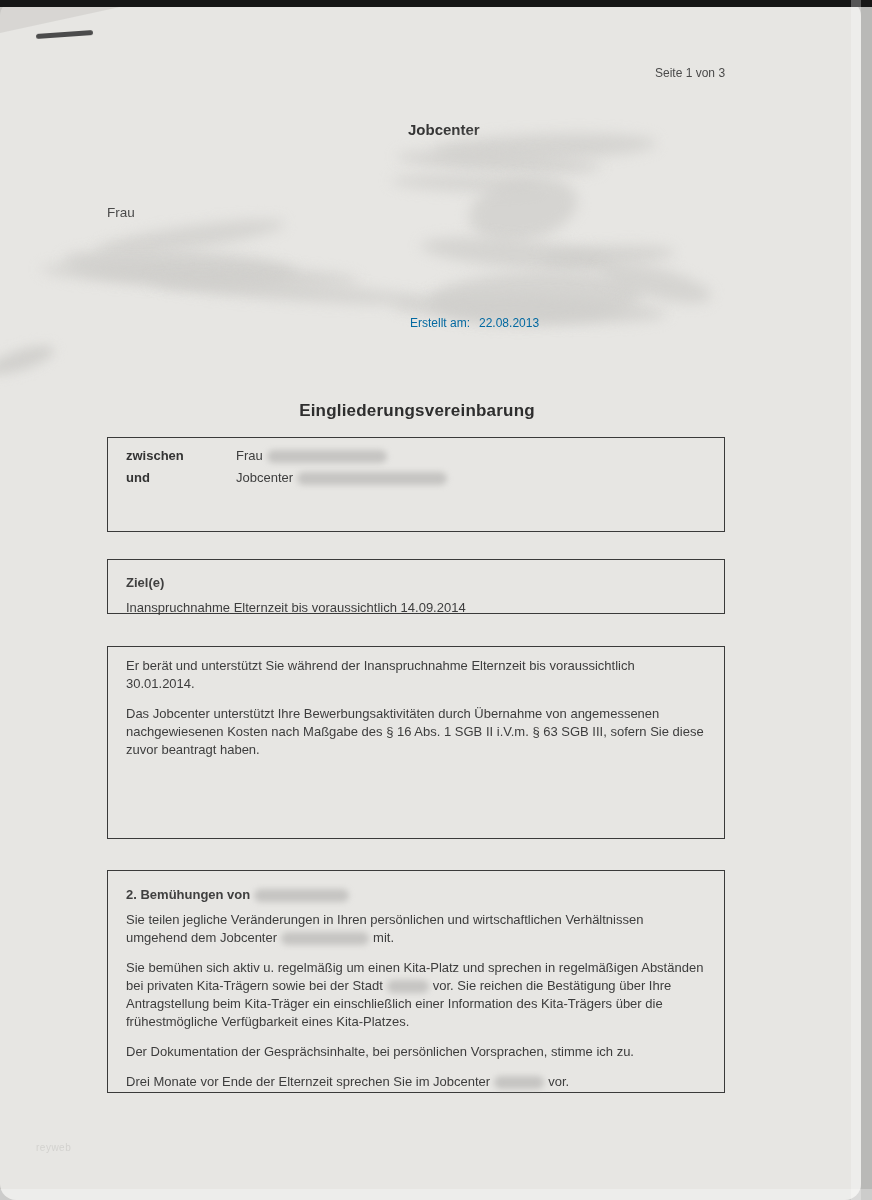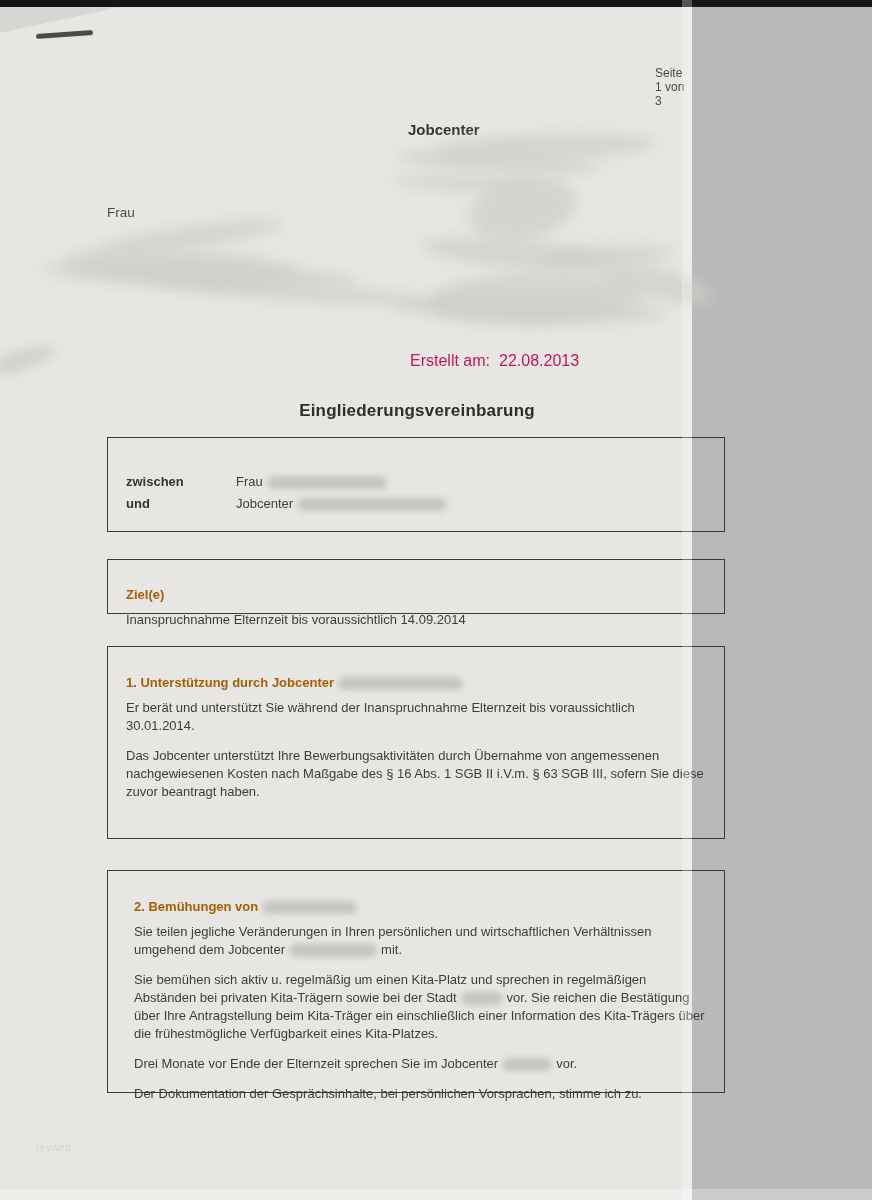--- a/index.html
+++ b/index.html
@@ -1,58 +1,58 @@
 <!DOCTYPE html>
 <html><head>
 <meta charset="utf-8">
 <style>
   html,body{margin:0;padding:0;}
   body{width:872px;height:1200px;overflow:hidden;
        font-family:"Liberation Sans","DejaVu Sans",sans-serif;
        background:#b9b9b7;}
-  .page{position:relative;width:692px;height:1200px;background:#e7e6e3;
-        color:#3d3d3d;}
+  .page{position:relative;width:861px;height:1200px;background:#e7e6e3;
+        color:#3d3d3d;border-radius:16px;}
   
   .scan-top-bar{position:absolute;left:0;top:0;width:872px;height:7px;background:#161616;}
   .scan-corner{position:absolute;left:0;top:7px;width:0;height:0;
                border-top:26px solid #cfcecb;border-right:120px solid transparent;opacity:.65;}
   .pen-mark{position:absolute;left:36px;top:32px;width:57px;height:4.5px;background:#4c4c4c;
             border-radius:3px;transform:rotate(-4deg);filter:blur(.6px);}
   .edge-smudge{position:absolute;left:-14px;top:350px;width:70px;height:20px;background:#d2d1ce;
                border-radius:50%;filter:blur(6px);transform:rotate(-18deg);}
   .strip-right{position:absolute;right:0;top:0;width:10px;height:1200px;background:rgba(255,255,255,.28);}
   .strip-bottom{position:absolute;left:0;bottom:0;width:872px;height:11px;background:rgba(255,255,255,.28);}
 
   
   .page-indicator{position:absolute;left:655px;top:66px;font-size:12px;color:#4a4a4a;}
   .org-name{position:absolute;left:408px;top:121px;font-size:15px;font-weight:bold;color:#353535;}
   .salutation{position:absolute;left:107px;top:205px;font-size:13.5px;color:#4a4a4a;}
-  .created-line{position:absolute;left:410px;top:316px;font-size:16px;color:#be185d;margin-top:36px;}
+  .created-line{position:absolute;left:410px;top:316px;font-size:12px;color:#0369a1;}
   .created-line .date{margin-left:9px;}
   .doc-title{position:absolute;left:0;top:401px;width:872px;text-align:center;
              font-size:17px;font-weight:bold;color:#2e2e2e;letter-spacing:.2px;
              transform:translateX(-19px);}
   .watermark{position:absolute;left:36px;top:1142px;font-size:10px;color:#d3d2cf;letter-spacing:.5px;}
 
   
   .blob{position:absolute;background:#cfcecb;border-radius:50%;filter:blur(7px);opacity:.75;}
 
   
   .box{position:absolute;left:107px;width:618px;border:1.5px solid #3a3a3a;
        background:transparent;box-sizing:border-box;font-size:13px;line-height:18px;color:#3d3d3d;}
-  .box-parties{top:437px;height:95px;padding:33px 18px 0 18px;}
+  .box-parties{top:437px;height:95px;padding:7px 18px 0 18px;}
   .box-goals{top:559px;height:55px;padding:9px 18px 0 18px;}
   .box-sec1{top:646px;height:193px;padding:10px 18px 0 18px;}
-  .box-sec2{top:870px;height:223px;padding:10px 18px 0 26px;}
+  .box-sec2{top:870px;height:223px;padding:10px 18px 0 18px;}
 
   .prow{display:flex;line-height:22px;}
   .prow .plabel{width:110px;font-weight:bold;color:#333;flex:none;}
   .prow .pvalue{flex:1;}
 
-  .box-heading{font-weight:bold;color:#a16207;margin:16px 0 7px 0;line-height:19px;}
+  .box-heading{font-weight:bold;color:#404040;margin:4px 0 7px 0;line-height:19px;}
   .box p{margin:0 0 12px 0;}
 
   .smudge-inline{display:inline-block;height:13px;background:#b3b2b0;opacity:.65;
                  filter:blur(3px);border-radius:7px;vertical-align:middle;margin:0 4px;}
 </style>
 </head>
 <body>
 
 <div class="page">
 
@@ -101,30 +101,29 @@
       <span class="pvalue">Jobcenter<span class="smudge-inline" style="width: 150px;"></span></span>
     </div>
   </div>
 
   <div class="box box-goals">
     <div class="box-heading">Ziel(e)</div>
     <p>Inanspruchnahme Elternzeit bis voraussichtlich 14.09.2014</p>
   </div>
 
   <div class="box box-sec1">
-    <div class="box-heading">1. Unterstützung durch Jobcenter<span class="smudge-inline" style="width: 125px;"></span></div>
     <p>Er berät und unterstützt Sie während der Inanspruchnahme Elternzeit bis voraussichtlich 30.01.2014.</p>
     <p>Das Jobcenter unterstützt Ihre Bewerbungsaktivitäten durch Übernahme von angemessenen nachgewiesenen Kosten nach Maßgabe des § 16 Abs. 1 SGB II i.V.m. § 63 SGB III, sofern Sie diese zuvor beantragt haben.</p>
   </div>
 
   <div class="box box-sec2">
     <div class="box-heading">2. Bemühungen von<span class="smudge-inline" style="width: 95px;"></span></div>
     <p>Sie teilen jegliche Veränderungen in Ihren persönlichen und wirtschaftlichen Verhältnissen umgehend dem Jobcenter<span class="smudge-inline" style="width: 88px;"></span>mit.</p>
     <p>Sie bemühen sich aktiv u. regelmäßig um einen Kita-Platz und sprechen in regelmäßigen Abständen bei privaten Kita-Trägern sowie bei der Stadt<span class="smudge-inline" style="width: 42px;"></span>vor. Sie reichen die Bestätigung über Ihre Antragstellung beim Kita-Träger ein einschließlich einer Information des Kita-Trägers über die frühestmögliche Verfügbarkeit eines Kita-Platzes.</p>
+    <p>Der Dokumentation der Gesprächsinhalte, bei persönlichen Vorsprachen, stimme ich zu.</p>
     <p>Drei Monate vor Ende der Elternzeit sprechen Sie im Jobcenter<span class="smudge-inline" style="width: 50px;"></span>vor.</p>
-    <p>Der Dokumentation der Gesprächsinhalte, bei persönlichen Vorsprachen, stimme ich zu.</p>
   </div>
 
   <div class="watermark">reyweb</div>
 
   <div class="strip-right"></div>
   <div class="strip-bottom"></div>
 </div>
 
 </body></html>

